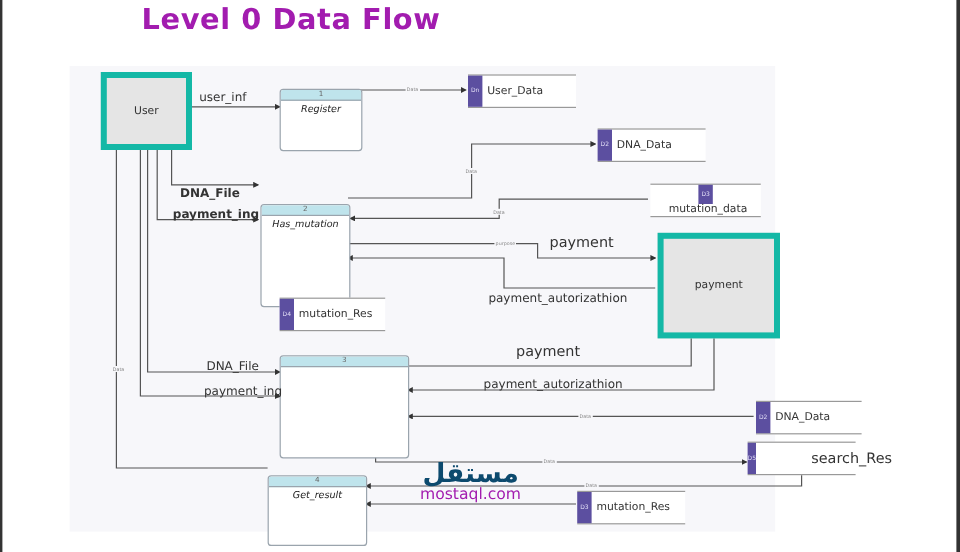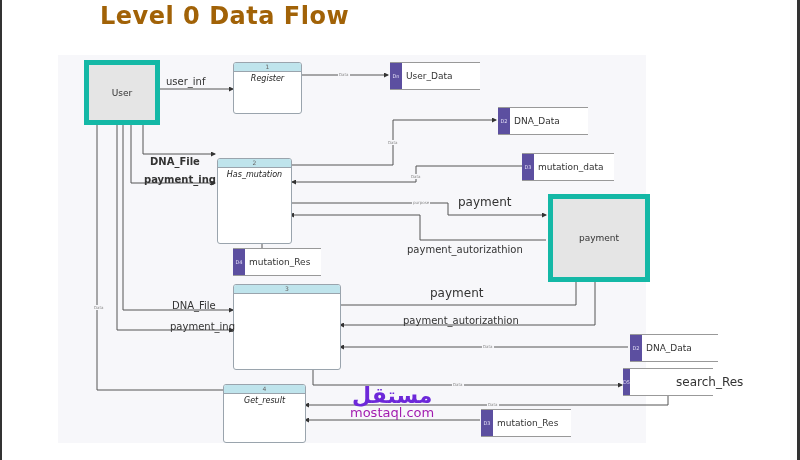--- a/index.html
+++ b/index.html
@@ -1,33 +1,33 @@
 <!DOCTYPE html>
 <html><head>
 <meta charset="utf-8">
 <style>
   html, body { margin:0; padding:0; }
   body { width:800px; height:460px; background:#ffffff; position:relative; overflow:hidden; font-family:"DejaVu Sans", sans-serif; }
   .frame-left { position:absolute; left:0; top:0; width:2px; height:460px; background:#333; }
   .frame-right { position:absolute; left:797px; top:0; width:3px; height:460px; background:#333; }
-  .title { position:absolute; left:100px; top:2px; font-family:"DejaVu Sans", sans-serif; font-weight:bold; font-size:24px; color:#a16207; letter-spacing:0.5px; }
+  .title { position:absolute; left:118px; top:2px; font-family:"DejaVu Sans", sans-serif; font-weight:bold; font-size:24px; color:#a21caf; letter-spacing:0.5px; }
   .canvas { position:absolute; left:58px; top:55px; width:588px; height:388px; background:#f7f7fa; }
   .entity { position:absolute; background:#e5e5e5; border:5px solid #14b8a6; display:flex; align-items:center; justify-content:center; font-size:9px; color:#333; }
-  .proc { position:absolute; background:#fff; border:1px solid #9aa4ad; border-radius:3px; overflow:hidden; }
+  .proc { position:absolute; background:#fff; border:1px solid #9aa4ad; border-radius:3px; overflow:hidden;margin-top:12px; }
   .proc .ph { height:8px; background:#bfe4ec; border-bottom:1px solid #9aa4ad; font-size:6px; text-align:center; line-height:8px; color:#666; }
   .proc .pn { text-align:center; font-style:italic; font-size:8px; color:#222; padding-top:2px; }
   .store { position:absolute; height:26px; background:#fff; border-top:1px solid #999; border-bottom:1px solid #999; display:flex; align-items:center; }
   .store .sid { width:12px; height:100%; background:#5c4fa0; color:#e0dcf5; font-size:5px; display:flex; align-items:center; justify-content:center; }
   .store .sn { padding-left:4px; font-size:9px; color:#333; }
   svg.lines { position:absolute; left:0; top:0; }
   .lbl { position:absolute; font-size:10px; color:#333; white-space:nowrap; }
   .lbl.big { font-size:12px; color:#333; }
   .lbl.tiny { font-size:4px; color:#888; background:#f7f7fa; padding:0 1px; }
   .wm { position:absolute; left:350px; top:405px; font-size:13px; color:#a21caf; }
-  .wm-ar { position:absolute; left:352px; top:383px; font-size:22px; font-weight:bold; color:#6d28d9; }
+  .wm-ar { position:absolute; left:352px; top:383px; font-size:22px; font-weight:bold; color:#0c4a6e; }
 </style>
 </head>
 <body>
 
 <div class="frame-left"></div>
 <div class="frame-right"></div>
 <div class="title">Level 0 Data Flow</div>
 
 <div class="canvas"></div>
 
@@ -83,21 +83,21 @@
 </div>
 
 <div class="store" style="left:390px;top:62px;width:90px;">
     <span class="sid">Dn</span>
     <span class="sn">User_Data</span>
   </div>
 <div class="store" style="left:498px;top:107px;width:90px;">
     <span class="sid">D2</span>
     <span class="sn">DNA_Data</span>
   </div>
-<div class="store" style="left:522px;top:153px;width:92px;">
+<div class="store" style="left:542px;top:153px;width:92px;flex-direction:column;">
     <span class="sid">D3</span>
     <span class="sn">mutation_data</span>
   </div>
 <div class="store" style="left:233px;top:248px;width:88px;">
     <span class="sid">D4</span>
     <span class="sn">mutation_Res</span>
   </div>
 <div class="store" style="left:630px;top:334px;width:88px;">
     <span class="sid">D2</span>
     <span class="sn">DNA_Data</span>

